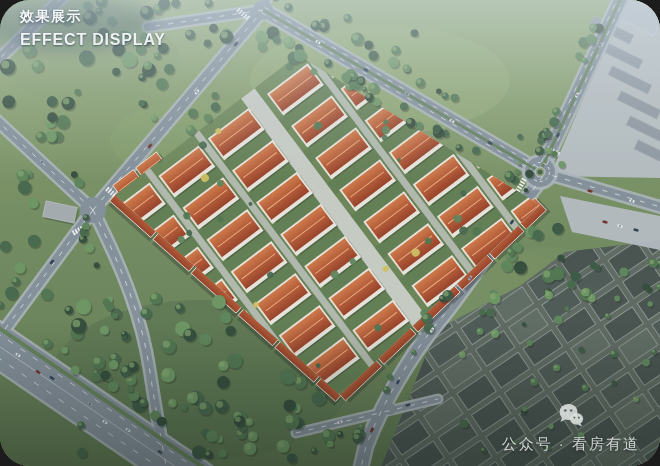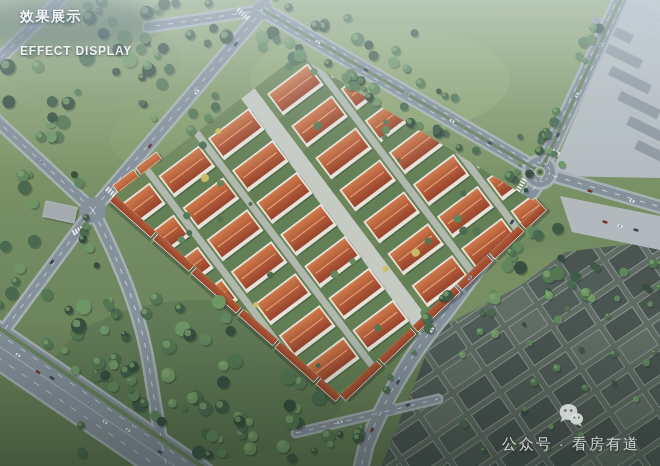--- a/index.html
+++ b/index.html
@@ -1,22 +1,22 @@
 <!DOCTYPE html>
 <html><head>
 <meta charset="utf-8">
 <style>
   html,body{margin:0;padding:0;background:#1c1c1c;}
   .stage{position:relative;width:660px;height:466px;overflow:hidden;
-         font-family:"Liberation Sans",sans-serif;background:#6f8a58;}
+         font-family:"Liberation Sans",sans-serif;background:#6f8a58;border-radius:30px;}
   svg.scene{position:absolute;left:0;top:0;width:660px;height:466px;display:block;}
   .title{position:absolute;left:20px;top:8px;color:#f4f7f8;z-index:3;}
   .t-cn{font-size:14px;font-weight:bold;letter-spacing:1.5px;
         text-shadow:0 1px 3px rgba(0,18,36,.55);}
-  .t-en{font-size:12px;font-weight:600;letter-spacing:.8px;margin-top:18px;opacity:.95;
+  .t-en{font-size:16px;font-weight:600;letter-spacing:.8px;margin-top:5px;opacity:.95;
         text-shadow:0 1px 2px rgba(0,18,36,.5);}
   .wm{position:absolute;right:20px;bottom:12px;display:flex;align-items:center;gap:7px;
       color:rgba(238,243,243,.82);z-index:3;text-shadow:0 1px 3px rgba(0,0,0,.45);flex-direction:column;}
   .wm-text{font-size:15px;letter-spacing:2px;}
   .wm-icon{width:26px;height:26px;opacity:.88;flex:0 0 auto;}
 </style>
 </head>
 <body>
 
 <div class="stage">

